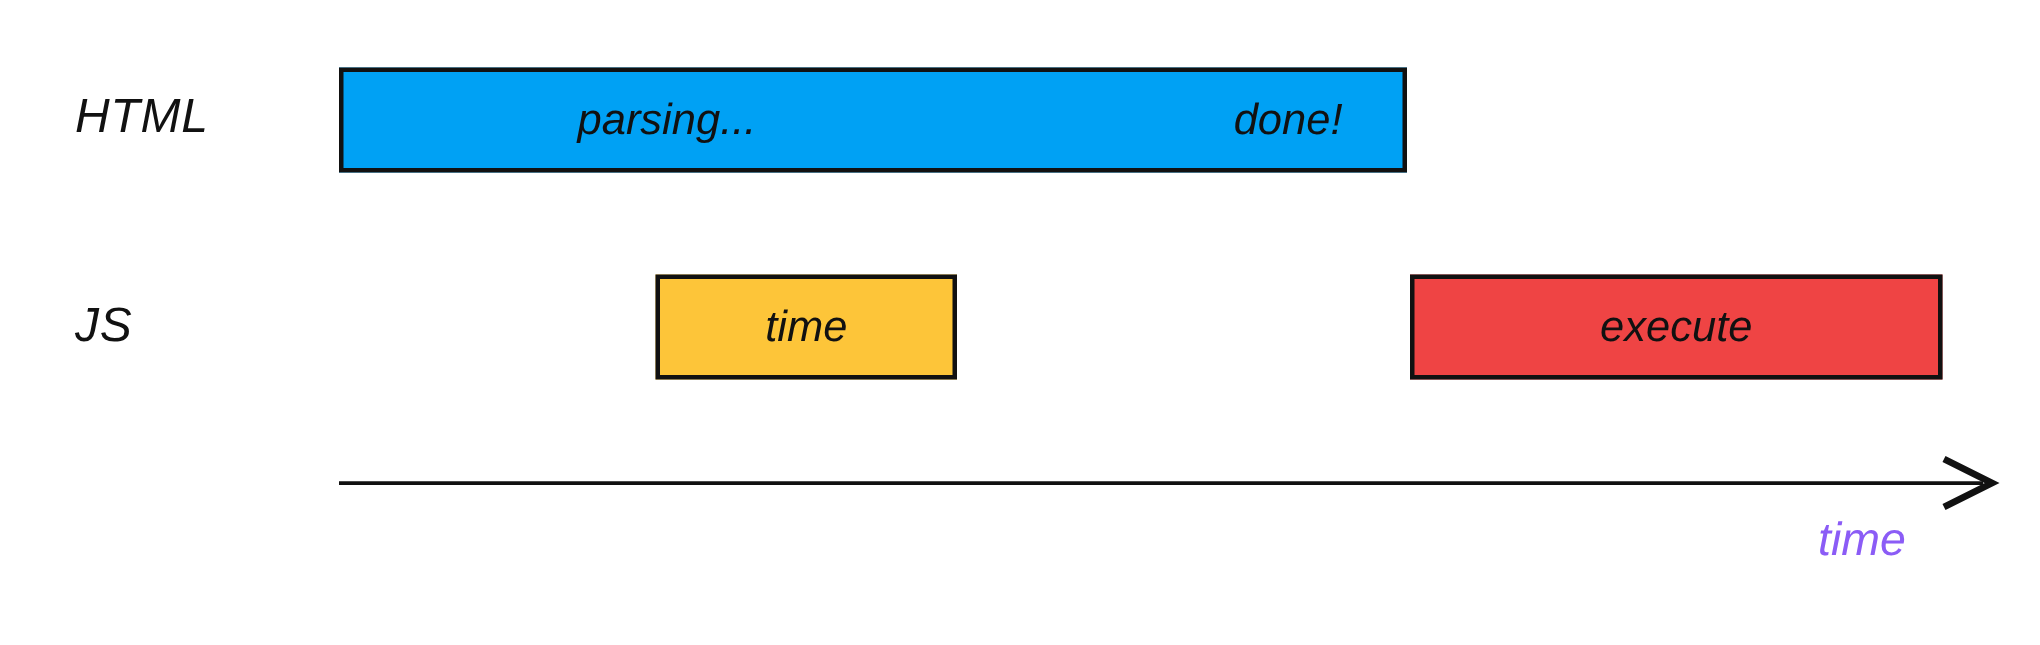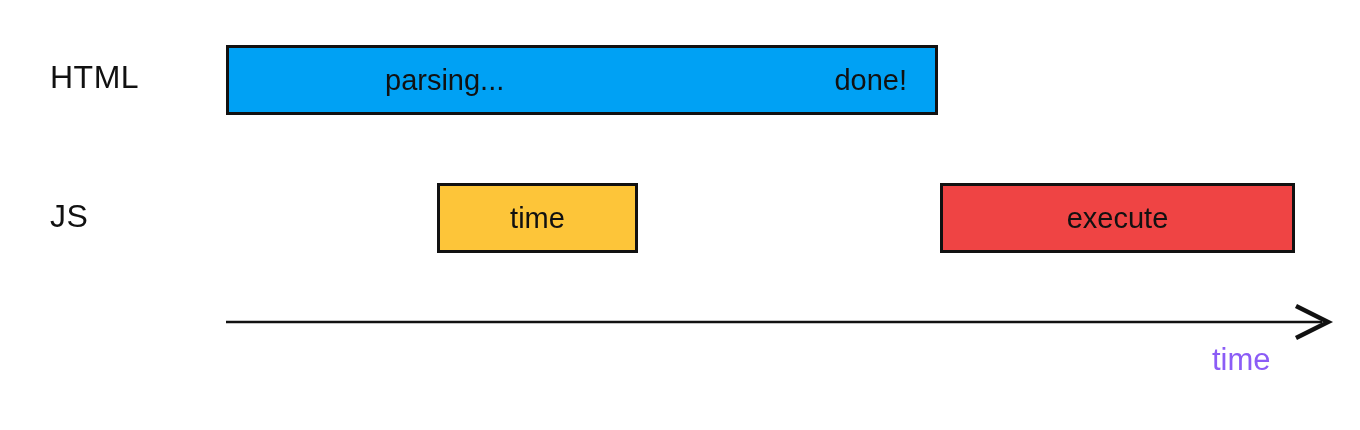--- a/index.html
+++ b/index.html
@@ -9,20 +9,21 @@
     height: 430px;
     font-family: "Liberation Sans", "DejaVu Sans", sans-serif;
     color: #111111;
     overflow: hidden;
   }
   .canvas {
     position: relative;
     width: 1360px;
     height: 430px;
     background: #ffffff;
+    font-style: italic;
   }
   .row-label {
     position: absolute;
     left: 50px;
     font-size: 32px;
     font-weight: 400;
     letter-spacing: 0.5px;
     color: #111111;
     line-height: 1;
     white-space: nowrap;
@@ -40,21 +41,21 @@
     font-size: 29px;
     color: #111111;
     white-space: nowrap;
   }
   .bar.parsing {
     left: 226px;
     top: 45px;
     width: 712px;
     justify-content: space-between;
     padding-left: 156px;
-    padding-right: 28px;
+    padding-right: 40px;
   }
   .bar.fetch {
     left: 437px;
     top: 183px;
     width: 201px;
   }
   .bar.execute {
     left: 940px;
     top: 183px;
     width: 355px;

